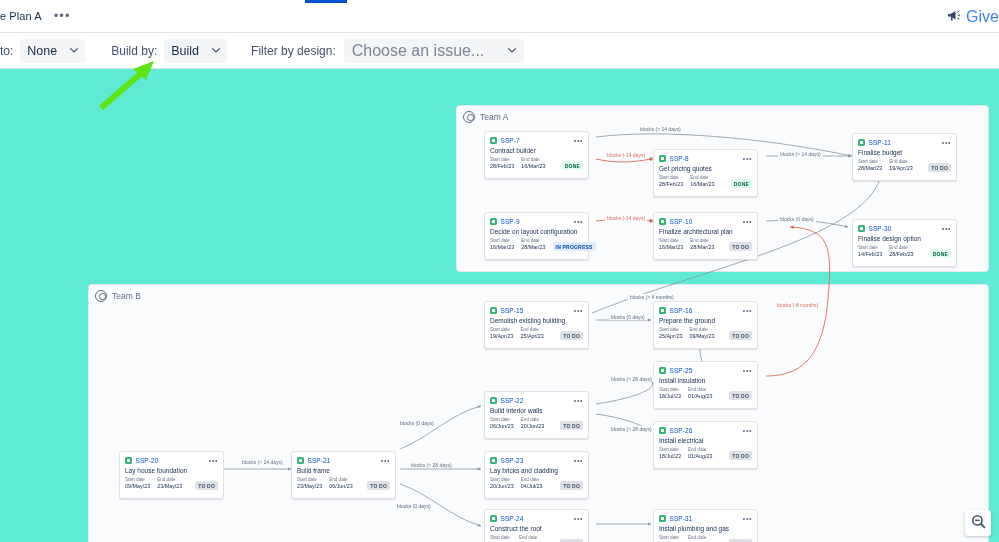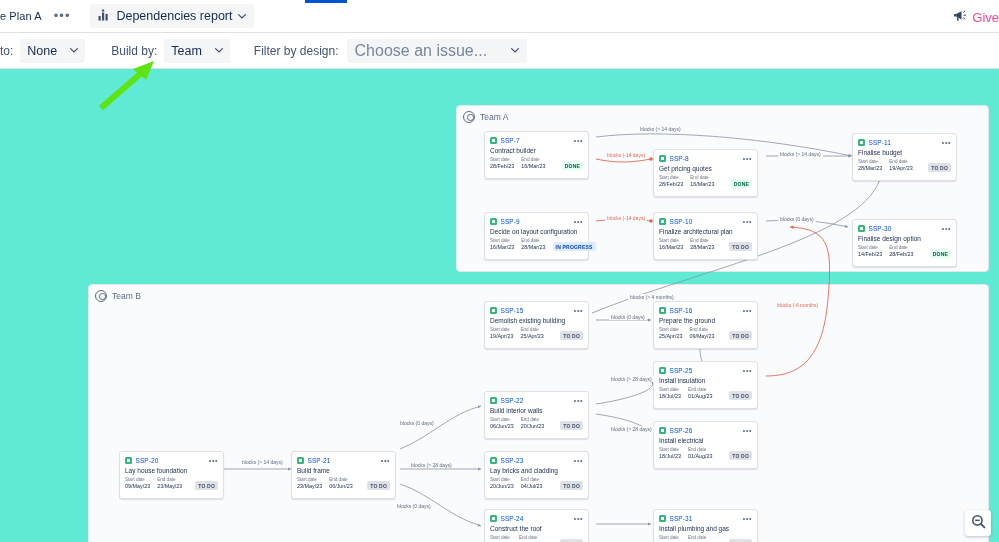--- a/index.html
+++ b/index.html
@@ -32,21 +32,21 @@
   }
   .report-chip .lbl { font-size:12.5px; color:#172b4d; white-space:nowrap; }
   .chev { color:#42526e; font-size:9px; line-height:1; }
   .tab-indicator {
     position:absolute; left:305px; top:0px; width:42px; height:3px; background:#0052cc;
   }
   .give-feedback {
     position:absolute; right:0px; top:8px; display:flex; align-items:center; gap:5px;
     cursor:pointer;
   }
-  .give-feedback .lbl { font-size:13px; color:#ec4899; }
+  .give-feedback .lbl { font-size:16px; color:#3b82f6; }
 
   
   .filterbar {
     position:absolute; left:0; top:33px; width:999px; height:36px;
     background:#ffffff; border-bottom:1px solid #dfe1e6;
     display:flex; align-items:center; gap:0px;
   }
   .f-label { font-size:12px; color:#42526e; white-space:nowrap; }
   .f-select {
     height:24px; display:flex; align-items:center; gap:13px; padding:0 7px;
@@ -132,36 +132,20 @@
     display:flex; align-items:center; justify-content:center; cursor:pointer;
   }
 </style>
 </head>
 <body>
 
 <div class="topbar">
   <span class="plan-title">e Plan A</span>
   <span class="dots-btn">•••</span>
 
-  <div class="report-chip">
-    <span>
-      <svg width="12" height="12" viewBox="0 0 12 12">
-        <rect x="0.5" y="7" width="2.2" height="4.5" fill="#42526e"></rect>
-        <rect x="4" y="3.5" width="2.2" height="8" fill="#42526e"></rect>
-        <rect x="7.5" y="5" width="2.2" height="6.5" fill="#42526e"></rect>
-        <rect x="4" y="0.5" width="2.2" height="2" fill="#42526e"></rect>
-      </svg>
-    </span>
-    <span class="lbl">Dependencies report</span>
-    <span class="chev">
-      <svg width="8" height="5" viewBox="0 0 8 5">
-          <path d="M0.6 0.6 L4 4 L7.4 0.6" stroke="#42526e" stroke-width="1.2" fill="none" stroke-linecap="round"></path>
-        </svg>
-    </span>
-  </div>
 
   <div class="tab-indicator"></div>
 
   <div class="give-feedback">
     <span>
       <svg width="14" height="12" viewBox="0 0 14 12">
         <path d="M8.5 1.2 L3.2 4.0 L3.2 6.6 L8.5 9.4 Z" fill="#344563"></path>
         <rect x="1.0" y="4.0" width="2.3" height="2.6" rx="0.6" fill="#344563"></rect>
         <path d="M3.8 7.0 L4.2 10.8 L5.8 10.4 L5.2 7.4 Z" fill="#344563"></path>
         <path d="M10.6 2.2 L12.0 1.1 M11.0 5.2 L12.7 5.2 M10.6 8.0 L12.0 9.0" stroke="#344563" stroke-width="1" stroke-linecap="round" fill="none"></path>
@@ -177,21 +161,21 @@
     <span class="val">None</span>
     <span class="chev">
       <svg width="8" height="5" viewBox="0 0 8 5">
           <path d="M0.6 0.6 L4 4 L7.4 0.6" stroke="#42526e" stroke-width="1.2" fill="none" stroke-linecap="round"></path>
         </svg>
     </span>
   </div>
 
   <span class="f-label" style="margin-left:26px;">Build by:</span>
   <div class="f-select">
-    <span class="val">Team</span>
+    <span class="val">Build</span>
     <span class="chev">
       <svg width="8" height="5" viewBox="0 0 8 5">
           <path d="M0.6 0.6 L4 4 L7.4 0.6" stroke="#42526e" stroke-width="1.2" fill="none" stroke-linecap="round"></path>
         </svg>
     </span>
   </div>
 
   <span class="f-label" style="margin-left:24px;">Filter by design:</span>
   <div class="issue-select">
     <span class="ph">Choose an issue...</span>

